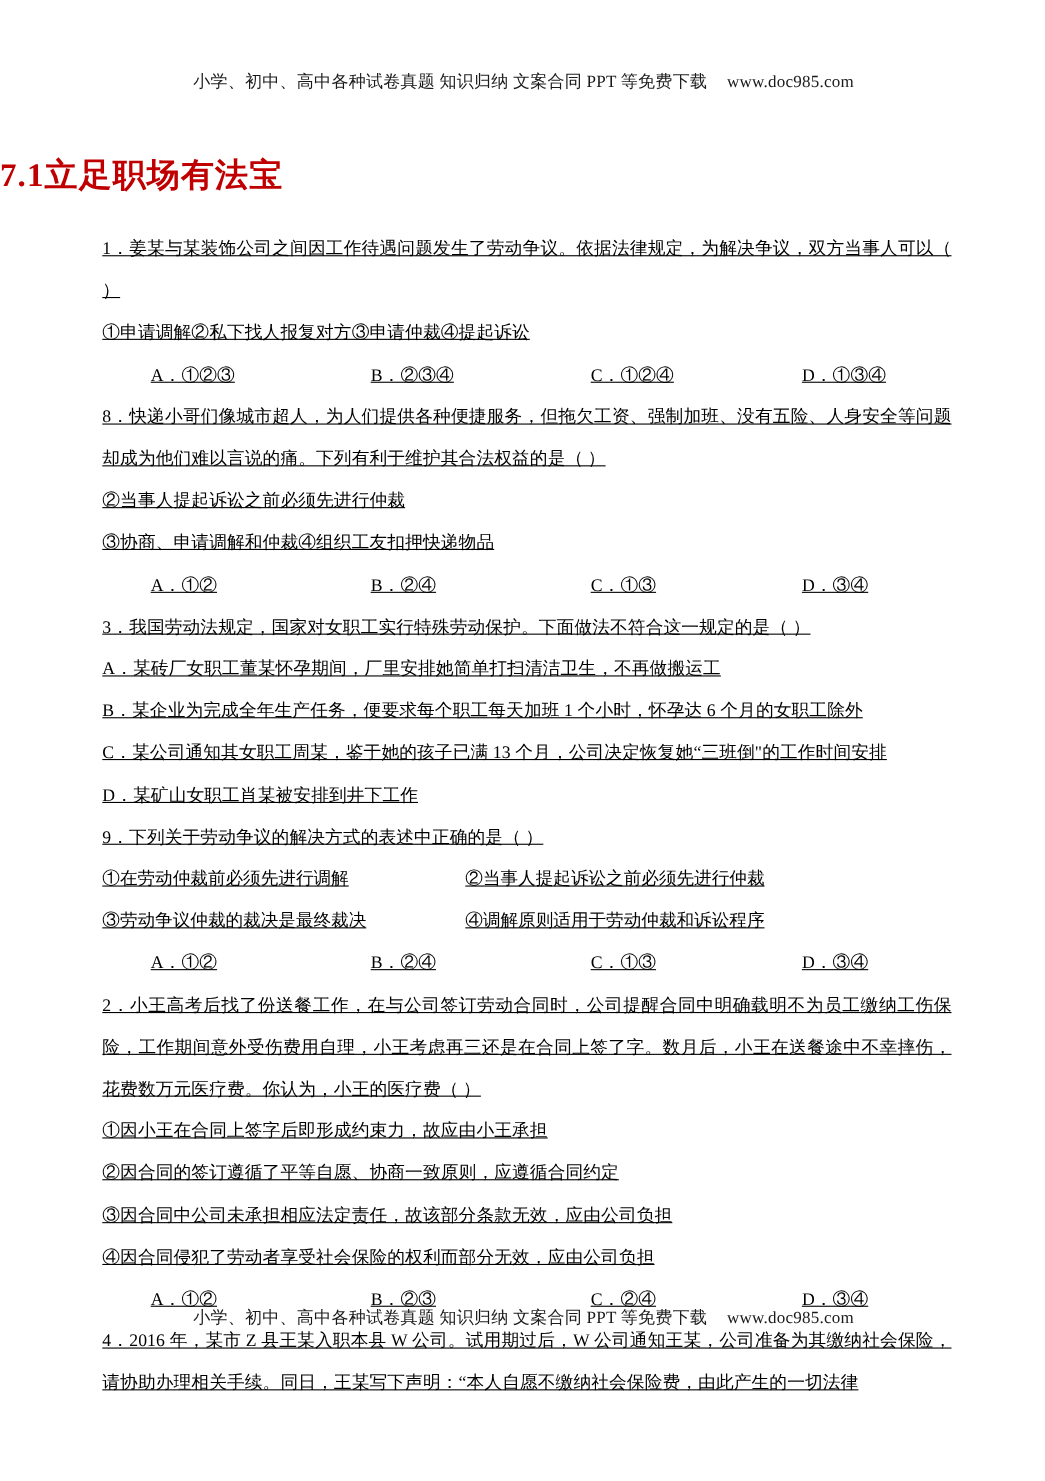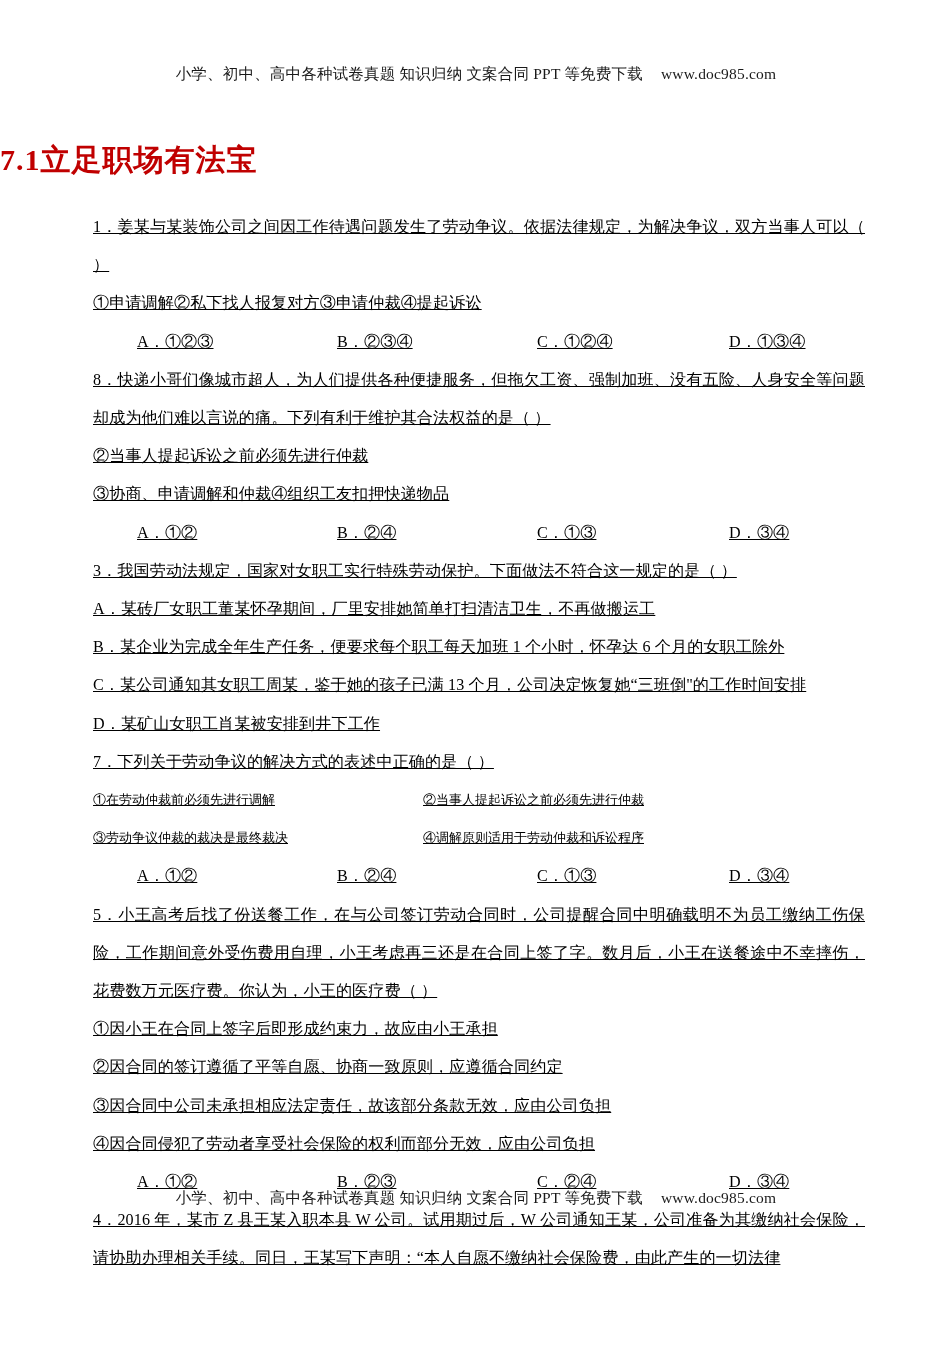--- a/index.html
+++ b/index.html
@@ -89,21 +89,21 @@
     line-height: 38.2px;
     white-space: nowrap;
     margin-left: 44px;
   }
   .opt-cell { letter-spacing: 0.1px; }
 
   
   .sub-row {
     display: grid;
     grid-template-columns: 330px 1fr;
-    font-size: 13px;
+    font-size: 16px;
     line-height: 38.2px;
     white-space: nowrap;
   }
 </style>
 </head>
 <body>
 
 <div class="page">
 
   <div class="running-head top">
@@ -132,37 +132,37 @@
       <span class="opt-cell">C．①③</span>
       <span class="opt-cell">D．③④</span>
     </div>
 
     <div class="line wrap">3．我国劳动法规定，国家对女职工实行特殊劳动保护。下面做法不符合这一规定的是（    ）</div>
     <div class="line">A．某砖厂女职工董某怀孕期间，厂里安排她简单打扫清洁卫生，不再做搬运工</div>
     <div class="line">B．某企业为完成全年生产任务，便要求每个职工每天加班 1 个小时，怀孕达 6 个月的女职工除外</div>
     <div class="line">C．某公司通知其女职工周某，鉴于她的孩子已满 13 个月，公司决定恢复她“三班倒"的工作时间安排</div>
     <div class="line">D．某矿山女职工肖某被安排到井下工作</div>
 
-    <div class="line wrap">7．下列关于劳动争议的解决方式的表述中正确的是（    ）</div>
+    <div class="line wrap">9．下列关于劳动争议的解决方式的表述中正确的是（    ）</div>
     <div class="sub-row">
       <span>①在劳动仲裁前必须先进行调解</span>
       <span>②当事人提起诉讼之前必须先进行仲裁</span>
     </div>
     <div class="sub-row">
       <span>③劳动争议仲裁的裁决是最终裁决</span>
       <span>④调解原则适用于劳动仲裁和诉讼程序</span>
     </div>
     <div class="opt-row">
       <span class="opt-cell">A．①②</span>
       <span class="opt-cell">B．②④</span>
       <span class="opt-cell">C．①③</span>
       <span class="opt-cell">D．③④</span>
     </div>
 
-    <div class="line wrap">5．小王高考后找了份送餐工作，在与公司签订劳动合同时，公司提醒合同中明确载明不为员工缴纳工伤保险，工作期间意外受伤费用自理，小王考虑再三还是在合同上签了字。数月后，小王在送餐途中不幸摔伤，花费数万元医疗费。你认为，小王的医疗费（    ）</div>
+    <div class="line wrap">2．小王高考后找了份送餐工作，在与公司签订劳动合同时，公司提醒合同中明确载明不为员工缴纳工伤保险，工作期间意外受伤费用自理，小王考虑再三还是在合同上签了字。数月后，小王在送餐途中不幸摔伤，花费数万元医疗费。你认为，小王的医疗费（    ）</div>
     <div class="line">①因小王在合同上签字后即形成约束力，故应由小王承担</div>
     <div class="line">②因合同的签订遵循了平等自愿、协商一致原则，应遵循合同约定</div>
     <div class="line">③因合同中公司未承担相应法定责任，故该部分条款无效，应由公司负担</div>
     <div class="line">④因合同侵犯了劳动者享受社会保险的权利而部分无效，应由公司负担</div>
     <div class="opt-row">
       <span class="opt-cell">A．①②</span>
       <span class="opt-cell">B．②③</span>
       <span class="opt-cell">C．②④</span>
       <span class="opt-cell">D．③④</span>
     </div>

